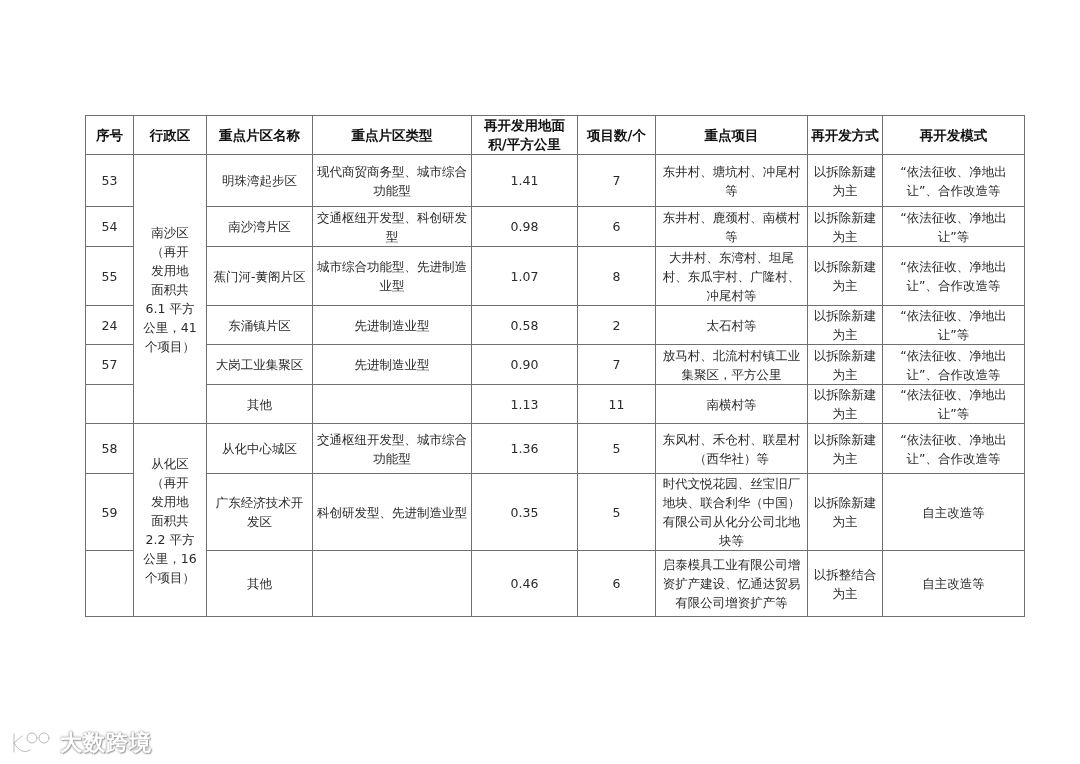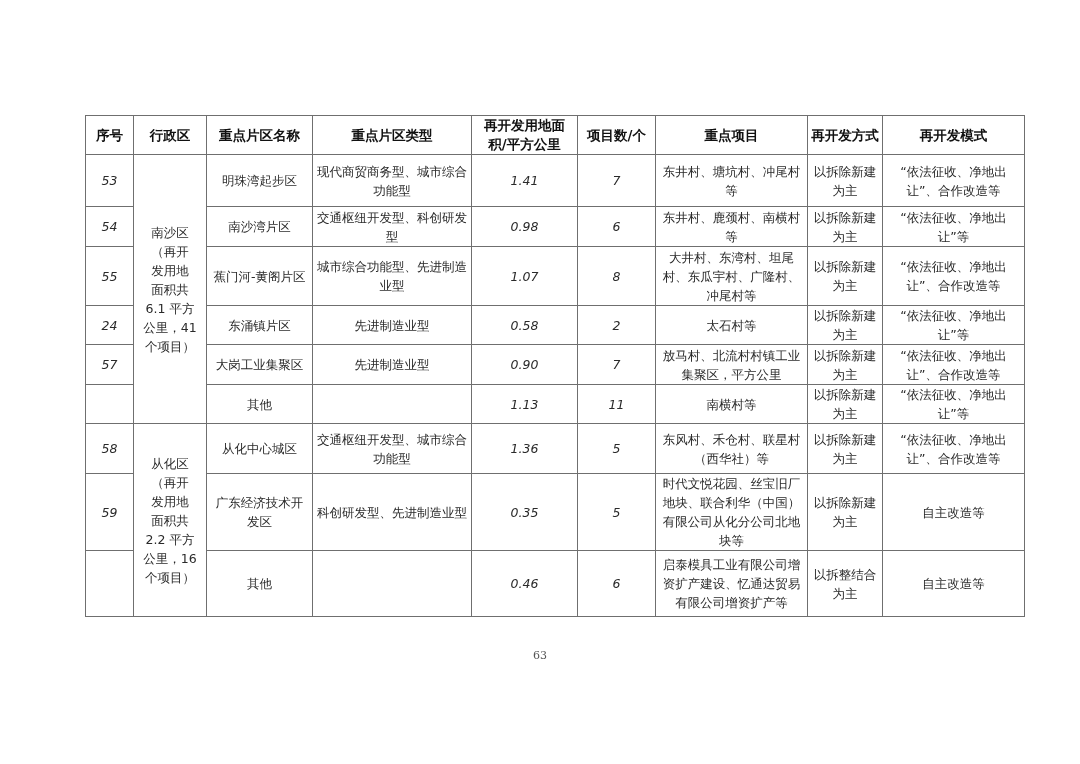--- a/index.html
+++ b/index.html
@@ -13,21 +13,21 @@
     border-collapse: collapse; table-layout: fixed;
     width: 939px;
   }
   table.main th, table.main td {
     border: 1px solid #6f6f6f; text-align: center; vertical-align: middle;
     padding: 0 3px; font-size: 12.5px; line-height: 19px; color: #2a2a2a;
     overflow: hidden;
   }
   table.main th { font-weight: bold; font-size: 13.5px; line-height: 19px; color: #111; height: 38px; }
   td.district { font-size: 16px; line-height: 21px; padding: 0 4px; color: #222; }
-  td.num { font-size: 13px; font-style: italic; }
+  td.num { font-size: 13px; }
   .pagenum {
     position: absolute; left: 0; width: 1080px; top: 649px; text-align: center;
     font-family: "DejaVu Serif", "Liberation Serif", serif; font-size: 11px; color: #555;
   }
   .watermark {
     position: absolute; left: 8px; top: 727px; height: 32px; display: flex; align-items: center;
     color: #ffffff; font-size: 22px; font-weight: bold; letter-spacing: 1px;
     text-shadow: 0 0 2px #9a9a9a, 0 0 3px #b5b5b5, 1px 1px 1px #a0a0a0;
     font-family: "DejaVu Sans", sans-serif;
   }
@@ -177,15 +177,35 @@
         <td></td>
         <td class="num">0.46</td>
         <td class="num">6</td>
         <td>启泰模具工业有限公司增资扩产建设、忆通达贸易有限公司增资扩产等</td>
         <td>以拆整结合为主</td>
         <td>自主改造等</td>
       </tr>
     </tbody>
   </table>
 
-  <div class="pagenum">63</div>
-
+
+  <div class="watermark">
+    <span class="logo">
+      <svg viewBox="0 0 46 30" xmlns="http://www.w3.org/2000/svg">
+        <g fill="none" stroke="#ffffff" stroke-width="3" stroke-linecap="round">
+          <path d="M6 6 L6 24"></path>
+          <path d="M6 15 L14 8"></path>
+          <path d="M6 15 C10 22 16 26 22 22"></path>
+          <circle cx="24" cy="10" r="5"></circle>
+          <circle cx="36" cy="10" r="5"></circle>
+        </g>
+        <g fill="none" stroke="#a8a8a8" stroke-width="0.8" stroke-linecap="round">
+          <path d="M6 6 L6 24"></path>
+          <path d="M6 15 L14 8"></path>
+          <path d="M6 15 C10 22 16 26 22 22"></path>
+          <circle cx="24" cy="10" r="5"></circle>
+          <circle cx="36" cy="10" r="5"></circle>
+        </g>
+      </svg>
+    </span>
+    <span>大数跨境</span>
+  </div>
 </div>
 
 </body></html>

